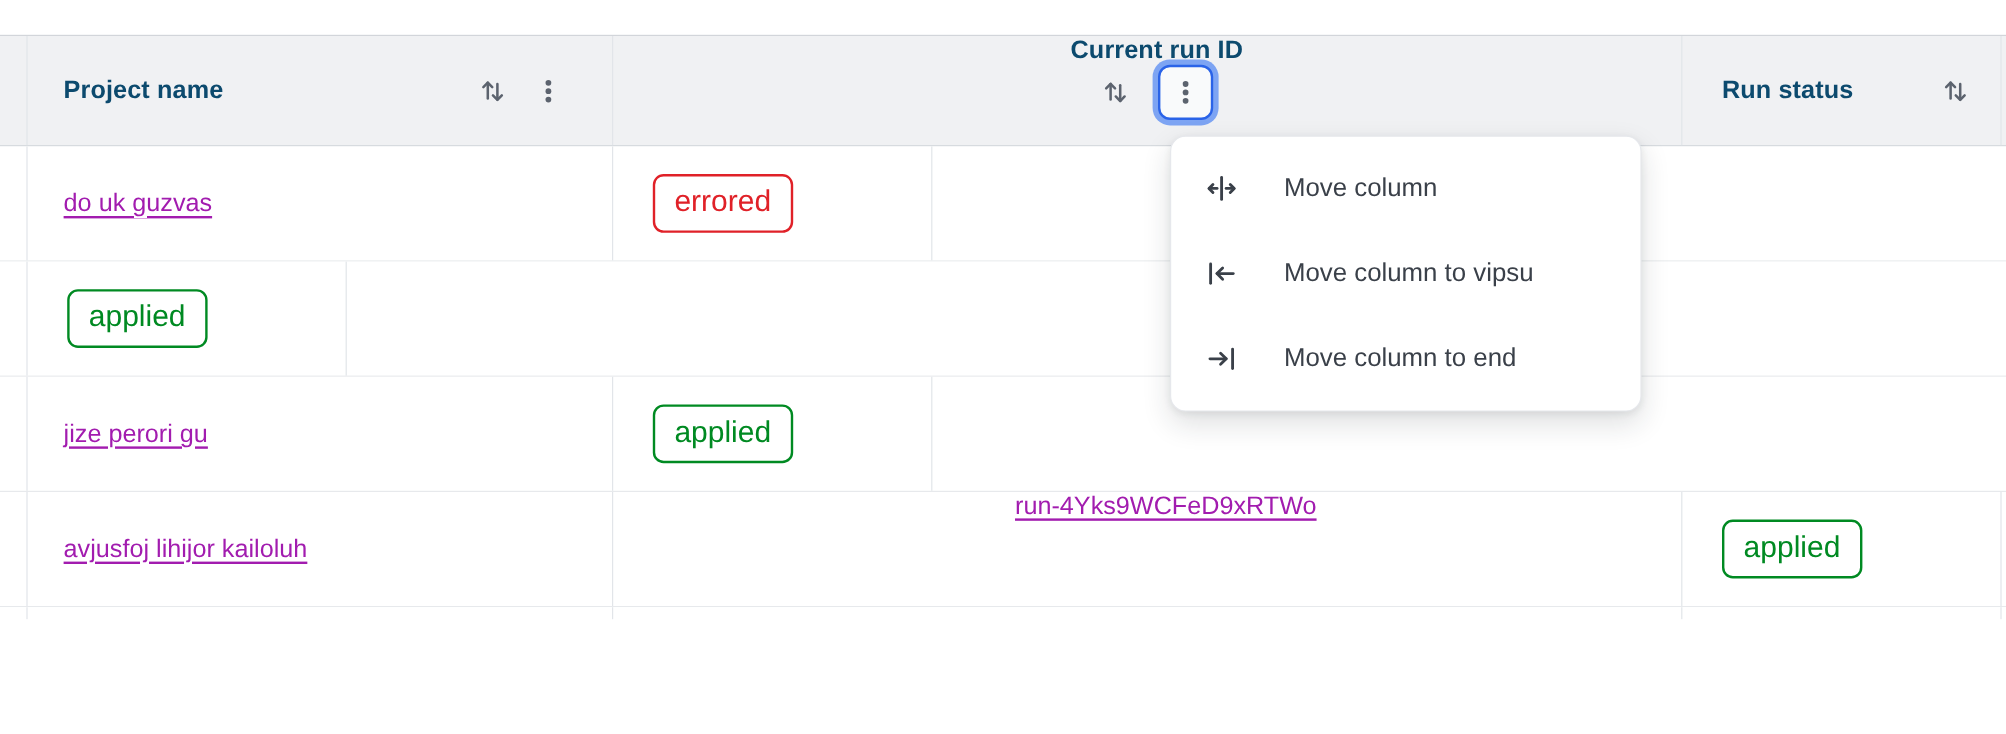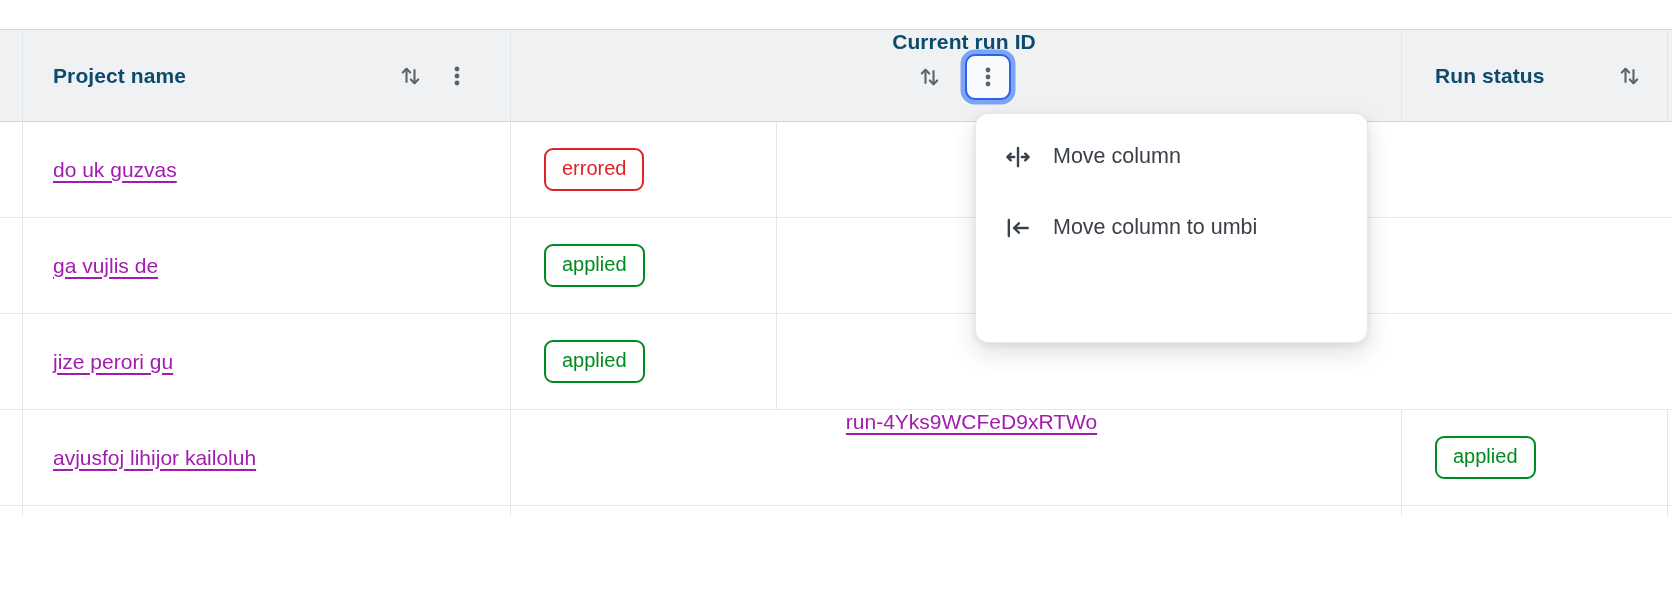--- a/index.html
+++ b/index.html
@@ -32,28 +32,28 @@
   .kebab-btn-focused { width:46px; height:46px; border-radius:10px; background:#f9fafb;
       border:2.5px solid #2a63e8; box-shadow:0 0 0 4.5px #7da4f3;
       display:flex; align-items:center; justify-content:center; cursor:pointer; }
 
   .brow { height:96px; background:#ffffff; border-bottom:1px solid #e7e9ec; font-size:21px; }
   .brow.partial { height:10px; border-bottom:none; }
   a.cell-link { color:#a21caf; text-decoration:underline; text-underline-offset:4px;
       text-decoration-thickness:1.5px; cursor:pointer; }
 
   .badge { display:inline-block; padding:6px 16px 8px 16px; border:2px solid currentColor;
-      border-radius:9px; font-size:20px; line-height:1.25; color:#444; background:#fff; }
+      border-radius:9px; font-size:25px; line-height:1.25; color:#444; background:#fff; }
 
   
   .menu { position:absolute; left:975px; top:113px; width:393px; height:230px;
       background:#ffffff; border:1px solid #e6e8ec; border-radius:13px;
       box-shadow:0 10px 24px rgba(28,32,40,0.14), 0 2px 6px rgba(28,32,40,0.08);
       padding:7px 0; display:flex; flex-direction:column; z-index:5; }
-  .menu-item { height:71px; display:flex; align-items:center; gap:21px; padding:0 28px;
+  .menu-item { height:71px; display:flex; align-items:center; gap:38px; padding:0 28px;
       font-size:21.5px; color:#3a4049; cursor:pointer; background:transparent; border:none;
       text-align:left; }
   .menu-item svg { flex:0 0 auto; }
 </style>
 </head>
 <body>
 
 <div class="stage">
 
   <div class="table">
@@ -129,23 +129,20 @@
           <a class="cell-link">do uk guzvas</a>
         </div>
       <div class="cell c3">
           <span class="badge" style="color: rgb(224, 33, 40); border-color: rgb(224, 33, 40);">errored</span>
         </div>
       <div class="cell c4"></div>
     </div>
 
     <div class="row brow">
       <div class="cell c0"></div>
-      <div class="cell c1">
-          <a class="cell-link">ga vujlis de</a>
-        </div>
       <div class="cell c3">
           <span class="badge" style="color: rgb(0, 138, 34); border-color: rgb(0, 138, 34);">applied</span>
         </div>
       <div class="cell c4"></div>
     </div>
 
     <div class="row brow">
       <div class="cell c0"></div>
       <div class="cell c1">
           <a class="cell-link">jize perori gu</a>
@@ -190,17 +187,25 @@
           <path d="M19.7 9.9 L22.8 13 L19.7 16.1"></path>
       </svg>
       <span>Move column</span>
     </button>
     <button class="menu-item">
       <svg width="28" height="28" viewBox="0 0 26 26" fill="none" stroke="#3a4049" stroke-width="2.2" stroke-linecap="round" stroke-linejoin="round">
         <path d="M4.5 5.5 L4.5 20.5"></path>
         <path d="M22 13 L9.5 13"></path>
           <path d="M13.8 8.7 L9.4 13 L13.8 17.3"></path>
       </svg>
-      <span>Move column to umbi</span>
+      <span>Move column to vipsu</span>
+    </button>
+    <button class="menu-item">
+      <svg width="28" height="28" viewBox="0 0 26 26" fill="none" stroke="#3a4049" stroke-width="2.2" stroke-linecap="round" stroke-linejoin="round">
+        <path d="M4 13 L16.5 13"></path>
+          <path d="M12.2 8.7 L16.6 13 L12.2 17.3"></path>
+        <path d="M21.5 5.5 L21.5 20.5"></path>
+      </svg>
+      <span>Move column to end</span>
     </button>
   </div>
 
 </div>
 
 </body></html>

